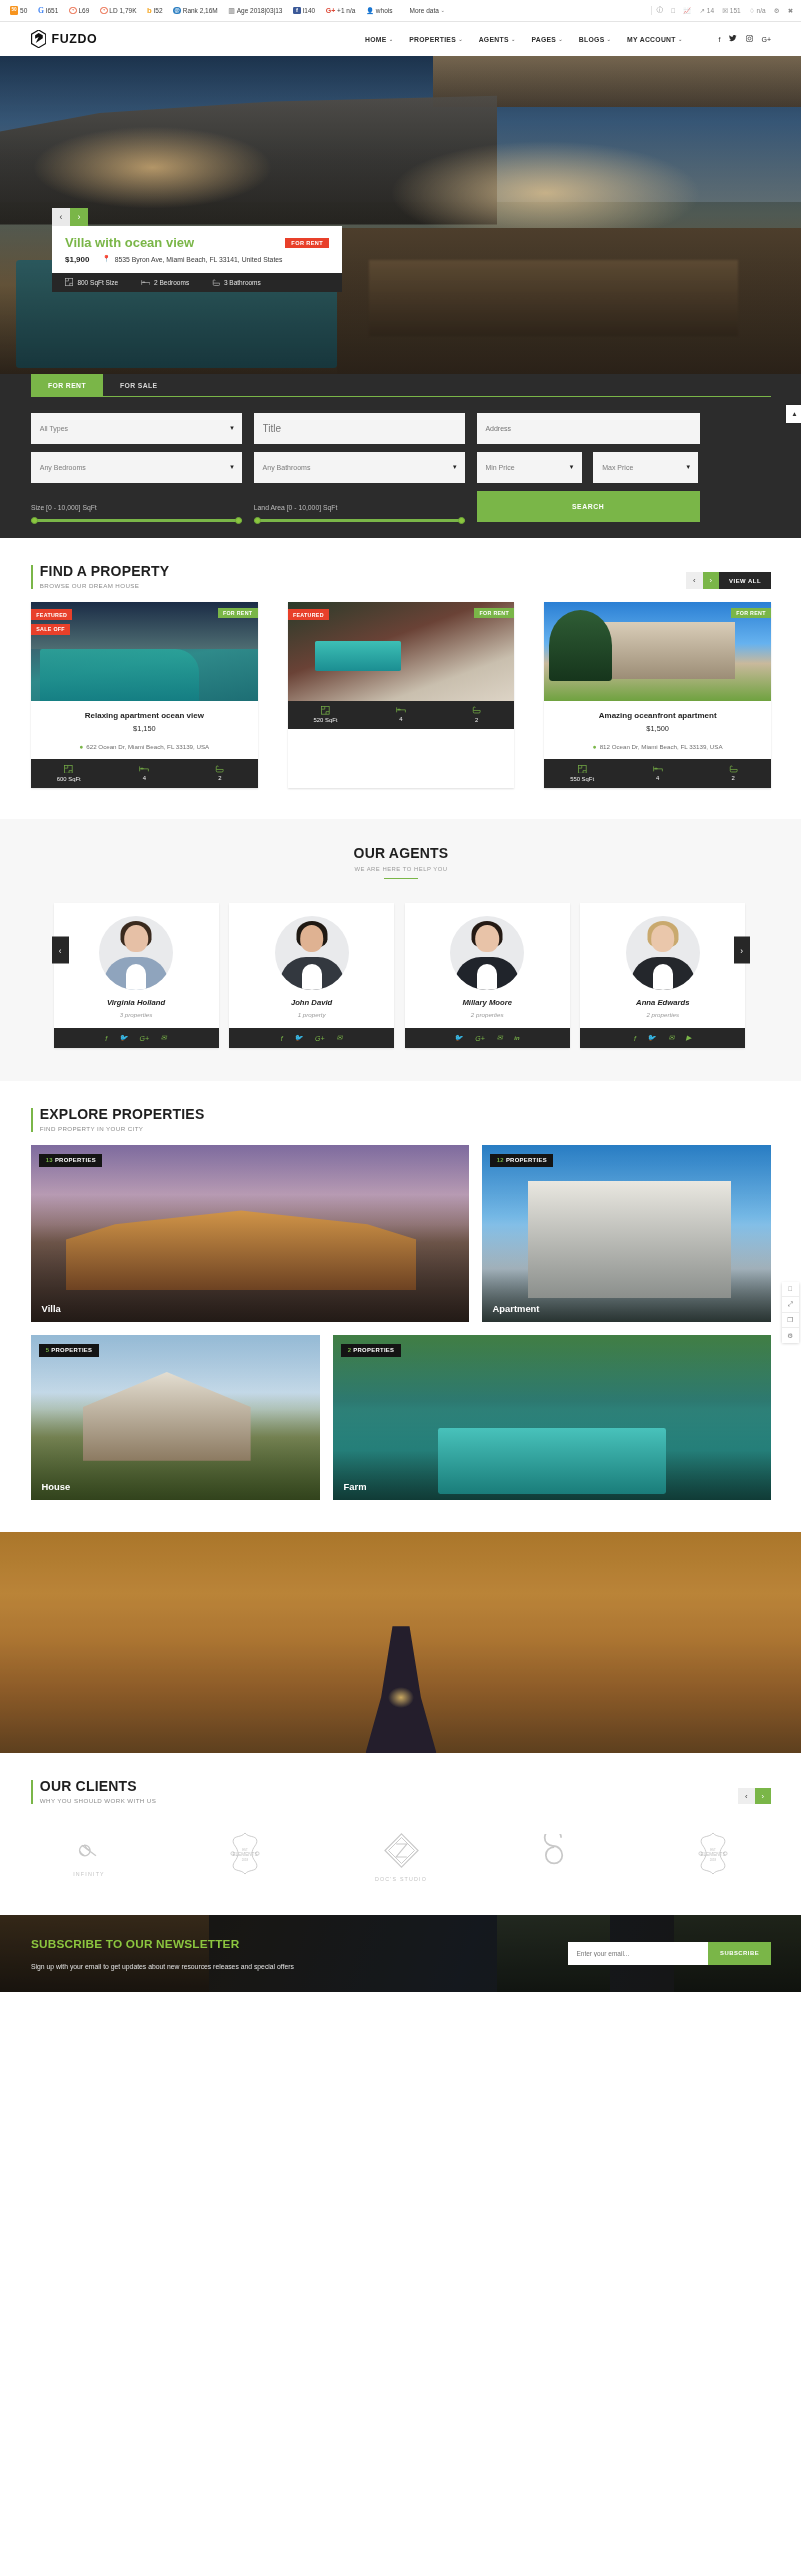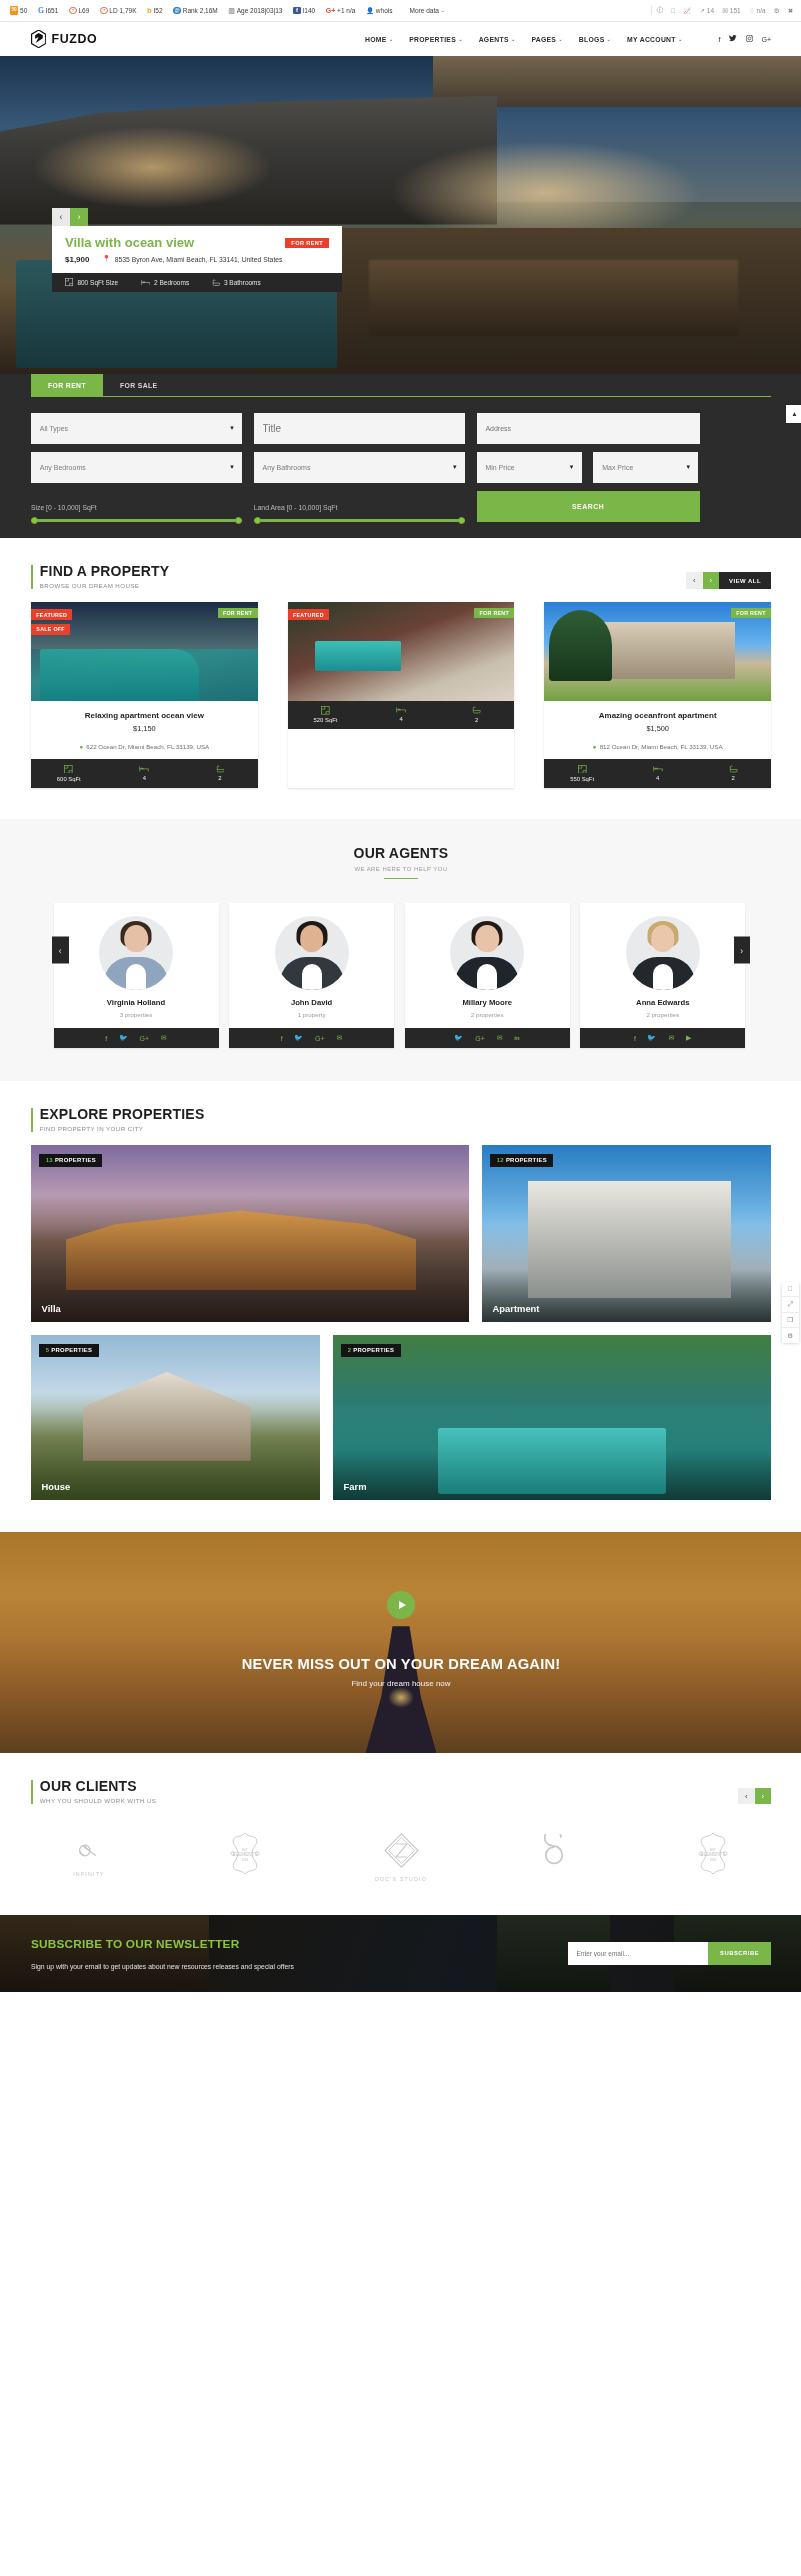--- a/index.html
+++ b/index.html
@@ -223,21 +223,21 @@
   }
   .ab-prev { background: #eeeeee; color: #3b3b3b; }
   .ab-next { background: #7ab648; color: #fff; }
   .viewall {
     background: #272727; color: #fff; font-size: 5.9px; font-weight: bold;
     letter-spacing: 0.5px; padding: 0 10px; height: 16.5px;
     display:flex; align-items:center; cursor: pointer; text-transform: uppercase;
   }
 
   
-  .prop-grid { display:flex; gap: 30px; padding-bottom: 5.9px; }
+  .prop-grid { display:flex; gap: 30px; padding-bottom: 5.9px; justify-content: flex-end; }
   .prop-card { width: 237px; background: #fff; box-shadow: 0 0.6px 1.8px rgba(0,0,0,.13); }
   .prop-photo { height: 99px; position: relative; overflow: hidden; }
   .ph-1 { background: linear-gradient(170deg,#1f3354 0%, #3c5b6b 26%, #2f8a8a 58%, #1d6e74 100%); }
   .ph-1::after {
     content:""; position:absolute; left: 4%; bottom: 0; width: 70%; height: 52%;
     background: linear-gradient(180deg,#2aa59b,#127f84); border-radius: 2.4px 23.6px 0 0; opacity:.85;
   }
   .ph-1::before {
     content:""; position:absolute; left:0; top:0; width:100%; height:48%;
     background: linear-gradient(180deg,#1b2c46,#4e6d72);
@@ -281,21 +281,21 @@
   }
   .pf-item { flex:1; text-align:center; color:#f0f0f0; font-size: 5.9px; }
   .pf-item .ic { display:block; margin: 0 auto 2.4px auto; }
 
   
   .agents-sec { background: #f7f7f7; padding: 26px 0 33px 0; position: relative; margin-top: 26px; }
   .agents-head { text-align:center; }
   .agents-title { font-size: 14px; font-weight: bold; color:#1f1f1f; letter-spacing:0.2px; }
   .agents-sub { font-size: 5.9px; color:#9b9b9b; letter-spacing:0.5px; margin-top: 4.7px; }
   .agents-rule { width: 34px; height: 1.2px; background:#7ab648; margin: 5.9px auto 0 auto; }
-  .agents-row { display:flex; gap: 10.6px; width: 695px; margin: 23.6px auto 0 auto; }
+  .agents-row { display:flex; gap: 10.6px; width: 695px; margin: 23.6px auto 0 auto; font-style: italic; }
   .agent-card { width: 165px; background:#fff; box-shadow: 0 0.6px 1.8px rgba(0,0,0,.09); }
   .agent-photo-wrap { padding: 13px 0 3.5px 0; display:flex; justify-content:center; }
   .agent-photo {
     width: 74px; height: 74px; border-radius: 50%; overflow:hidden; position: relative;
     background: #e9eaec;
   }
   .ap-head { position:absolute; left:50%; top: 8.8px; transform:translateX(-50%); width: 23.6px; height: 27px; border-radius: 50% 50% 45% 45%; }
   .ap-hair { position:absolute; left:50%; top: 4.7px; transform:translateX(-50%); width: 31px; height: 26px; border-radius: 50% 50% 30% 30%; }
   .ap-body { position:absolute; left: 50%; bottom: 0; transform:translateX(-50%); width: 64px; height: 33px; border-radius: 26px 26px 0 0; }
   .ap-shirt { position:absolute; left: 50%; bottom: 0; transform:translateX(-50%); width: 20px; height: 26px; background:#fff; border-radius: 10.6px 10.6px 0 0; }
@@ -923,27 +923,20 @@
       </div>
       <div class="exp-label">Farm</div>
     </div>
   </div>
 </section>
 
 <section class="cta">
   <div class="cta-tower"></div>
   <div class="cta-glow"></div>
   <div class="cta-shade"></div>
-  <div class="cta-inner">
-    <div class="play-btn">
-      <div class="play-tri"></div>
-    </div>
-    <div class="cta-title">NEVER MISS OUT ON YOUR DREAM AGAIN!</div>
-    <div class="cta-sub">Find your dream house now</div>
-  </div>
 </section>
 
 <section class="section">
   <div class="sec-head">
     <div class="sec-head-left">
       <div class="sec-bar"></div>
       <div>
         <div class="sec-title">OUR CLIENTS</div>
         <div class="sec-sub">WHY YOU SHOULD WORK WITH US</div>
       </div>

